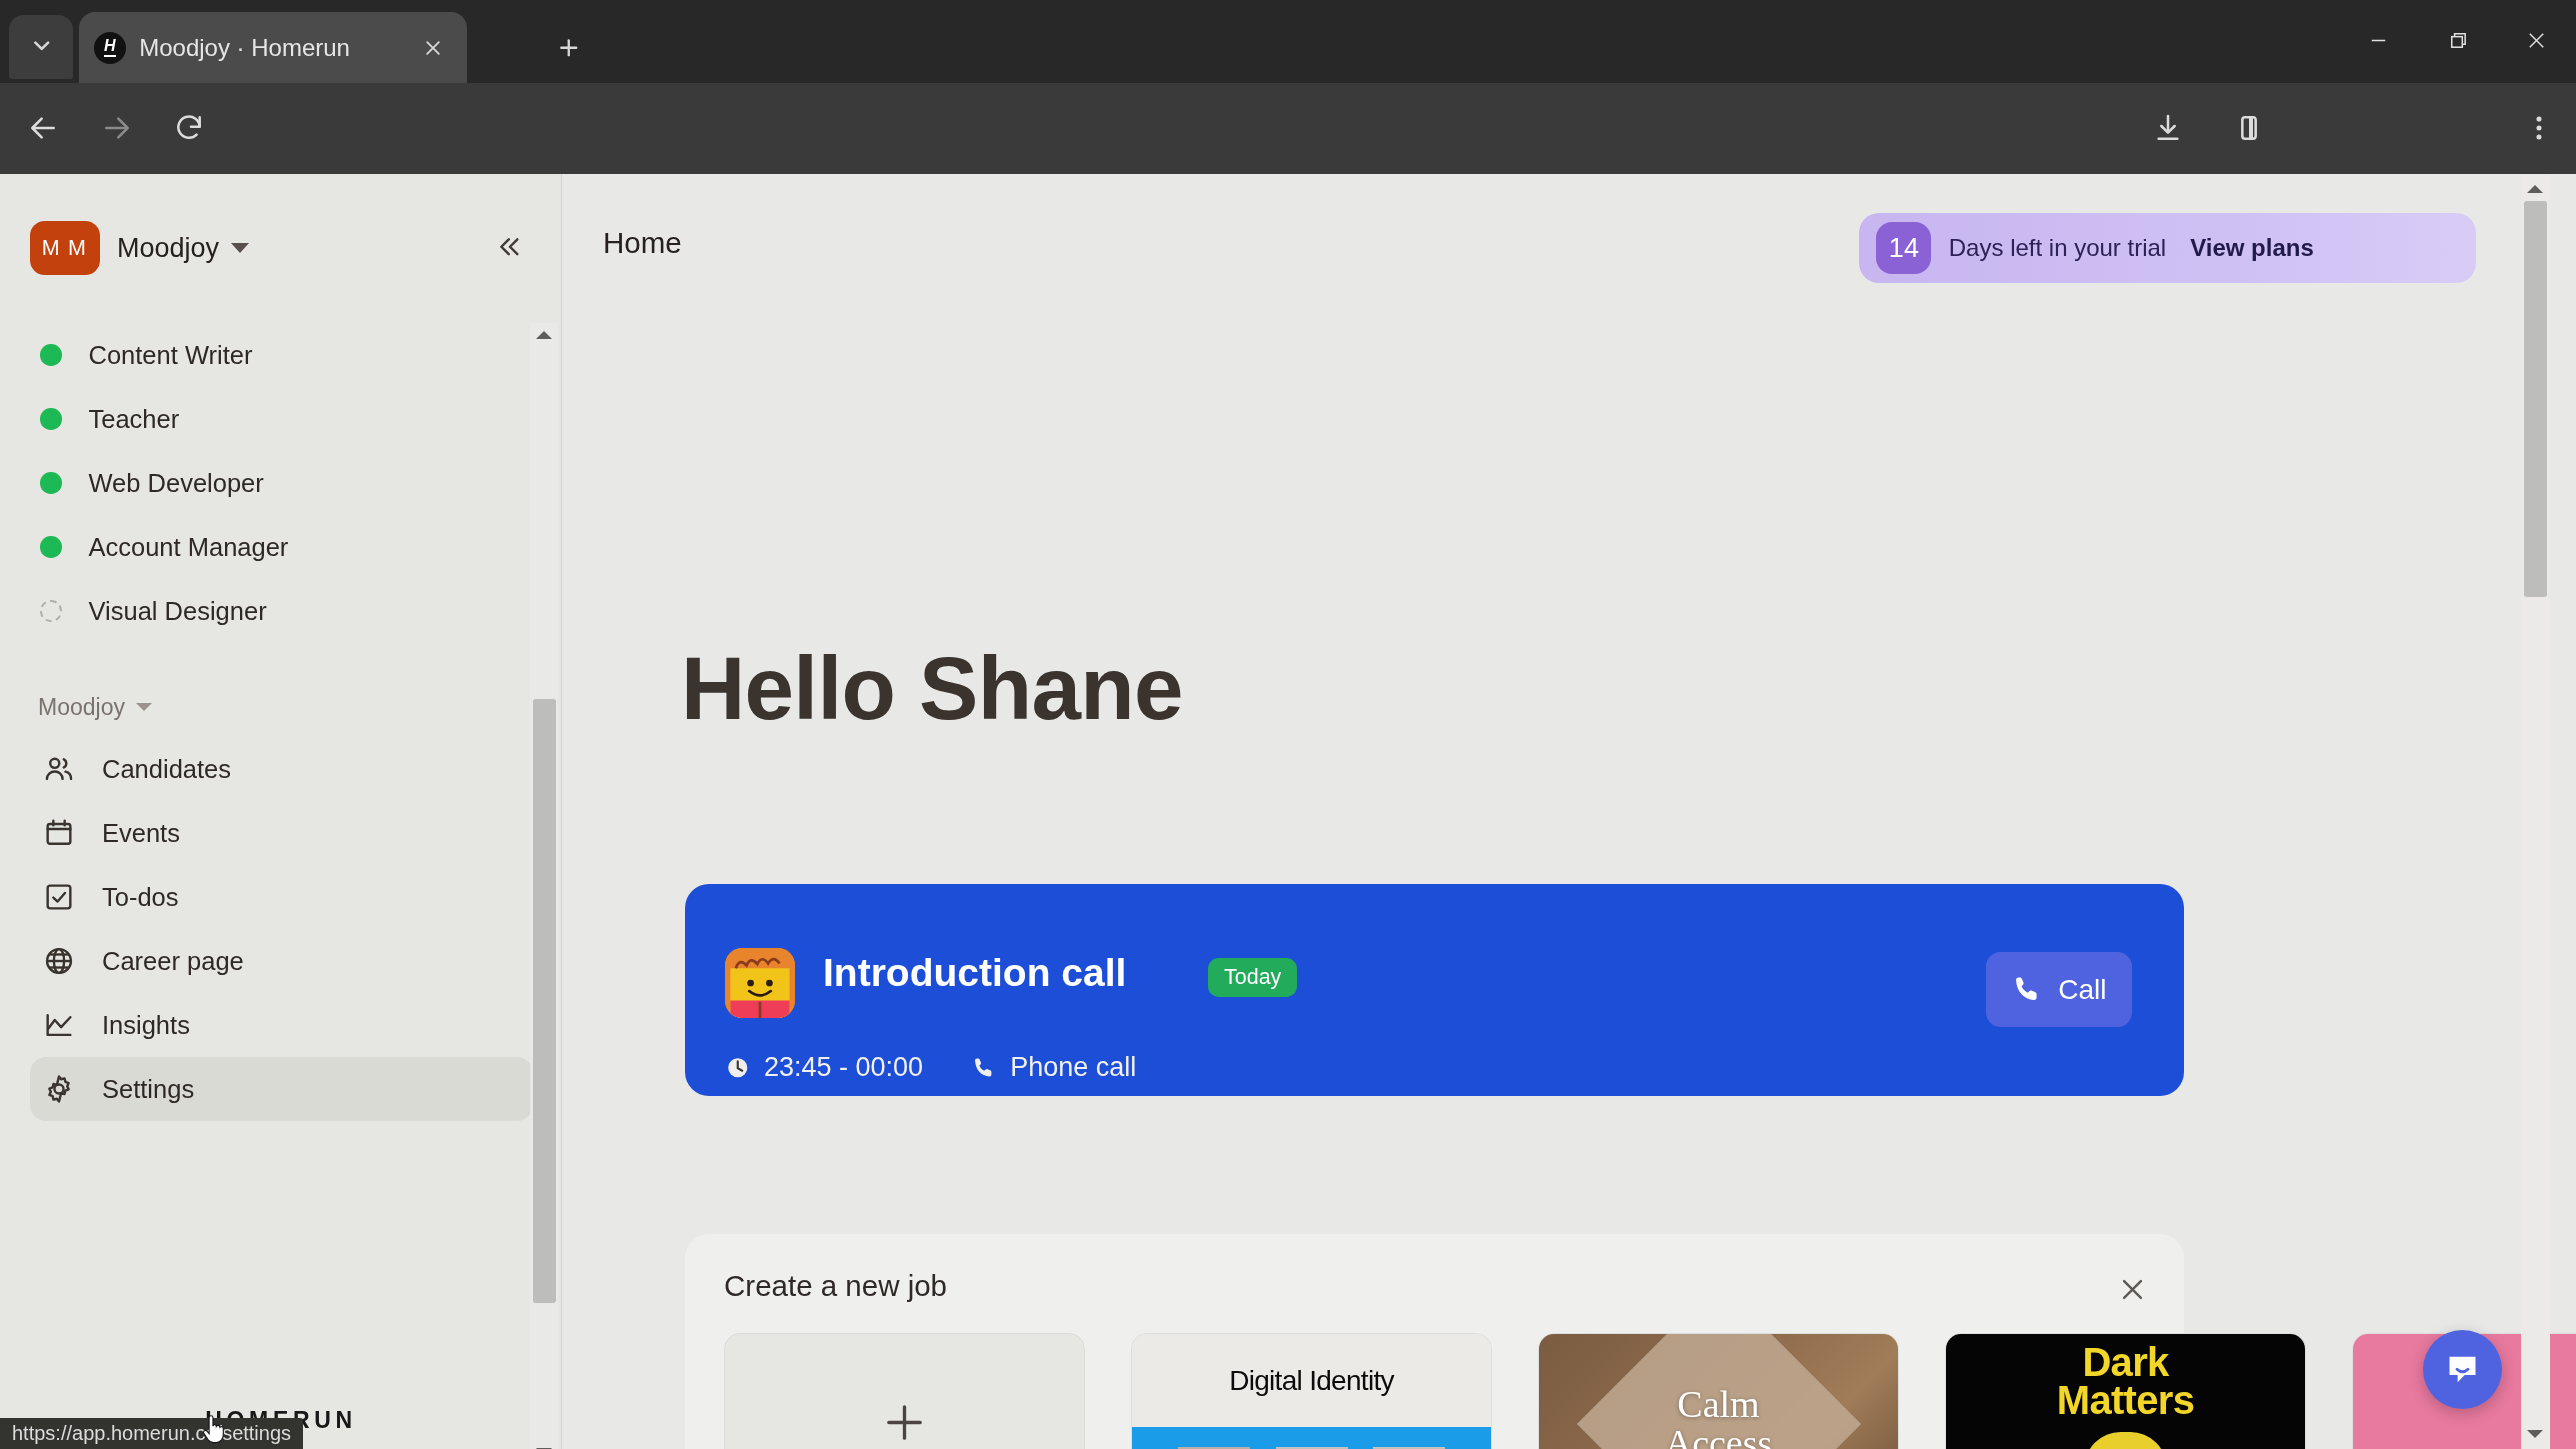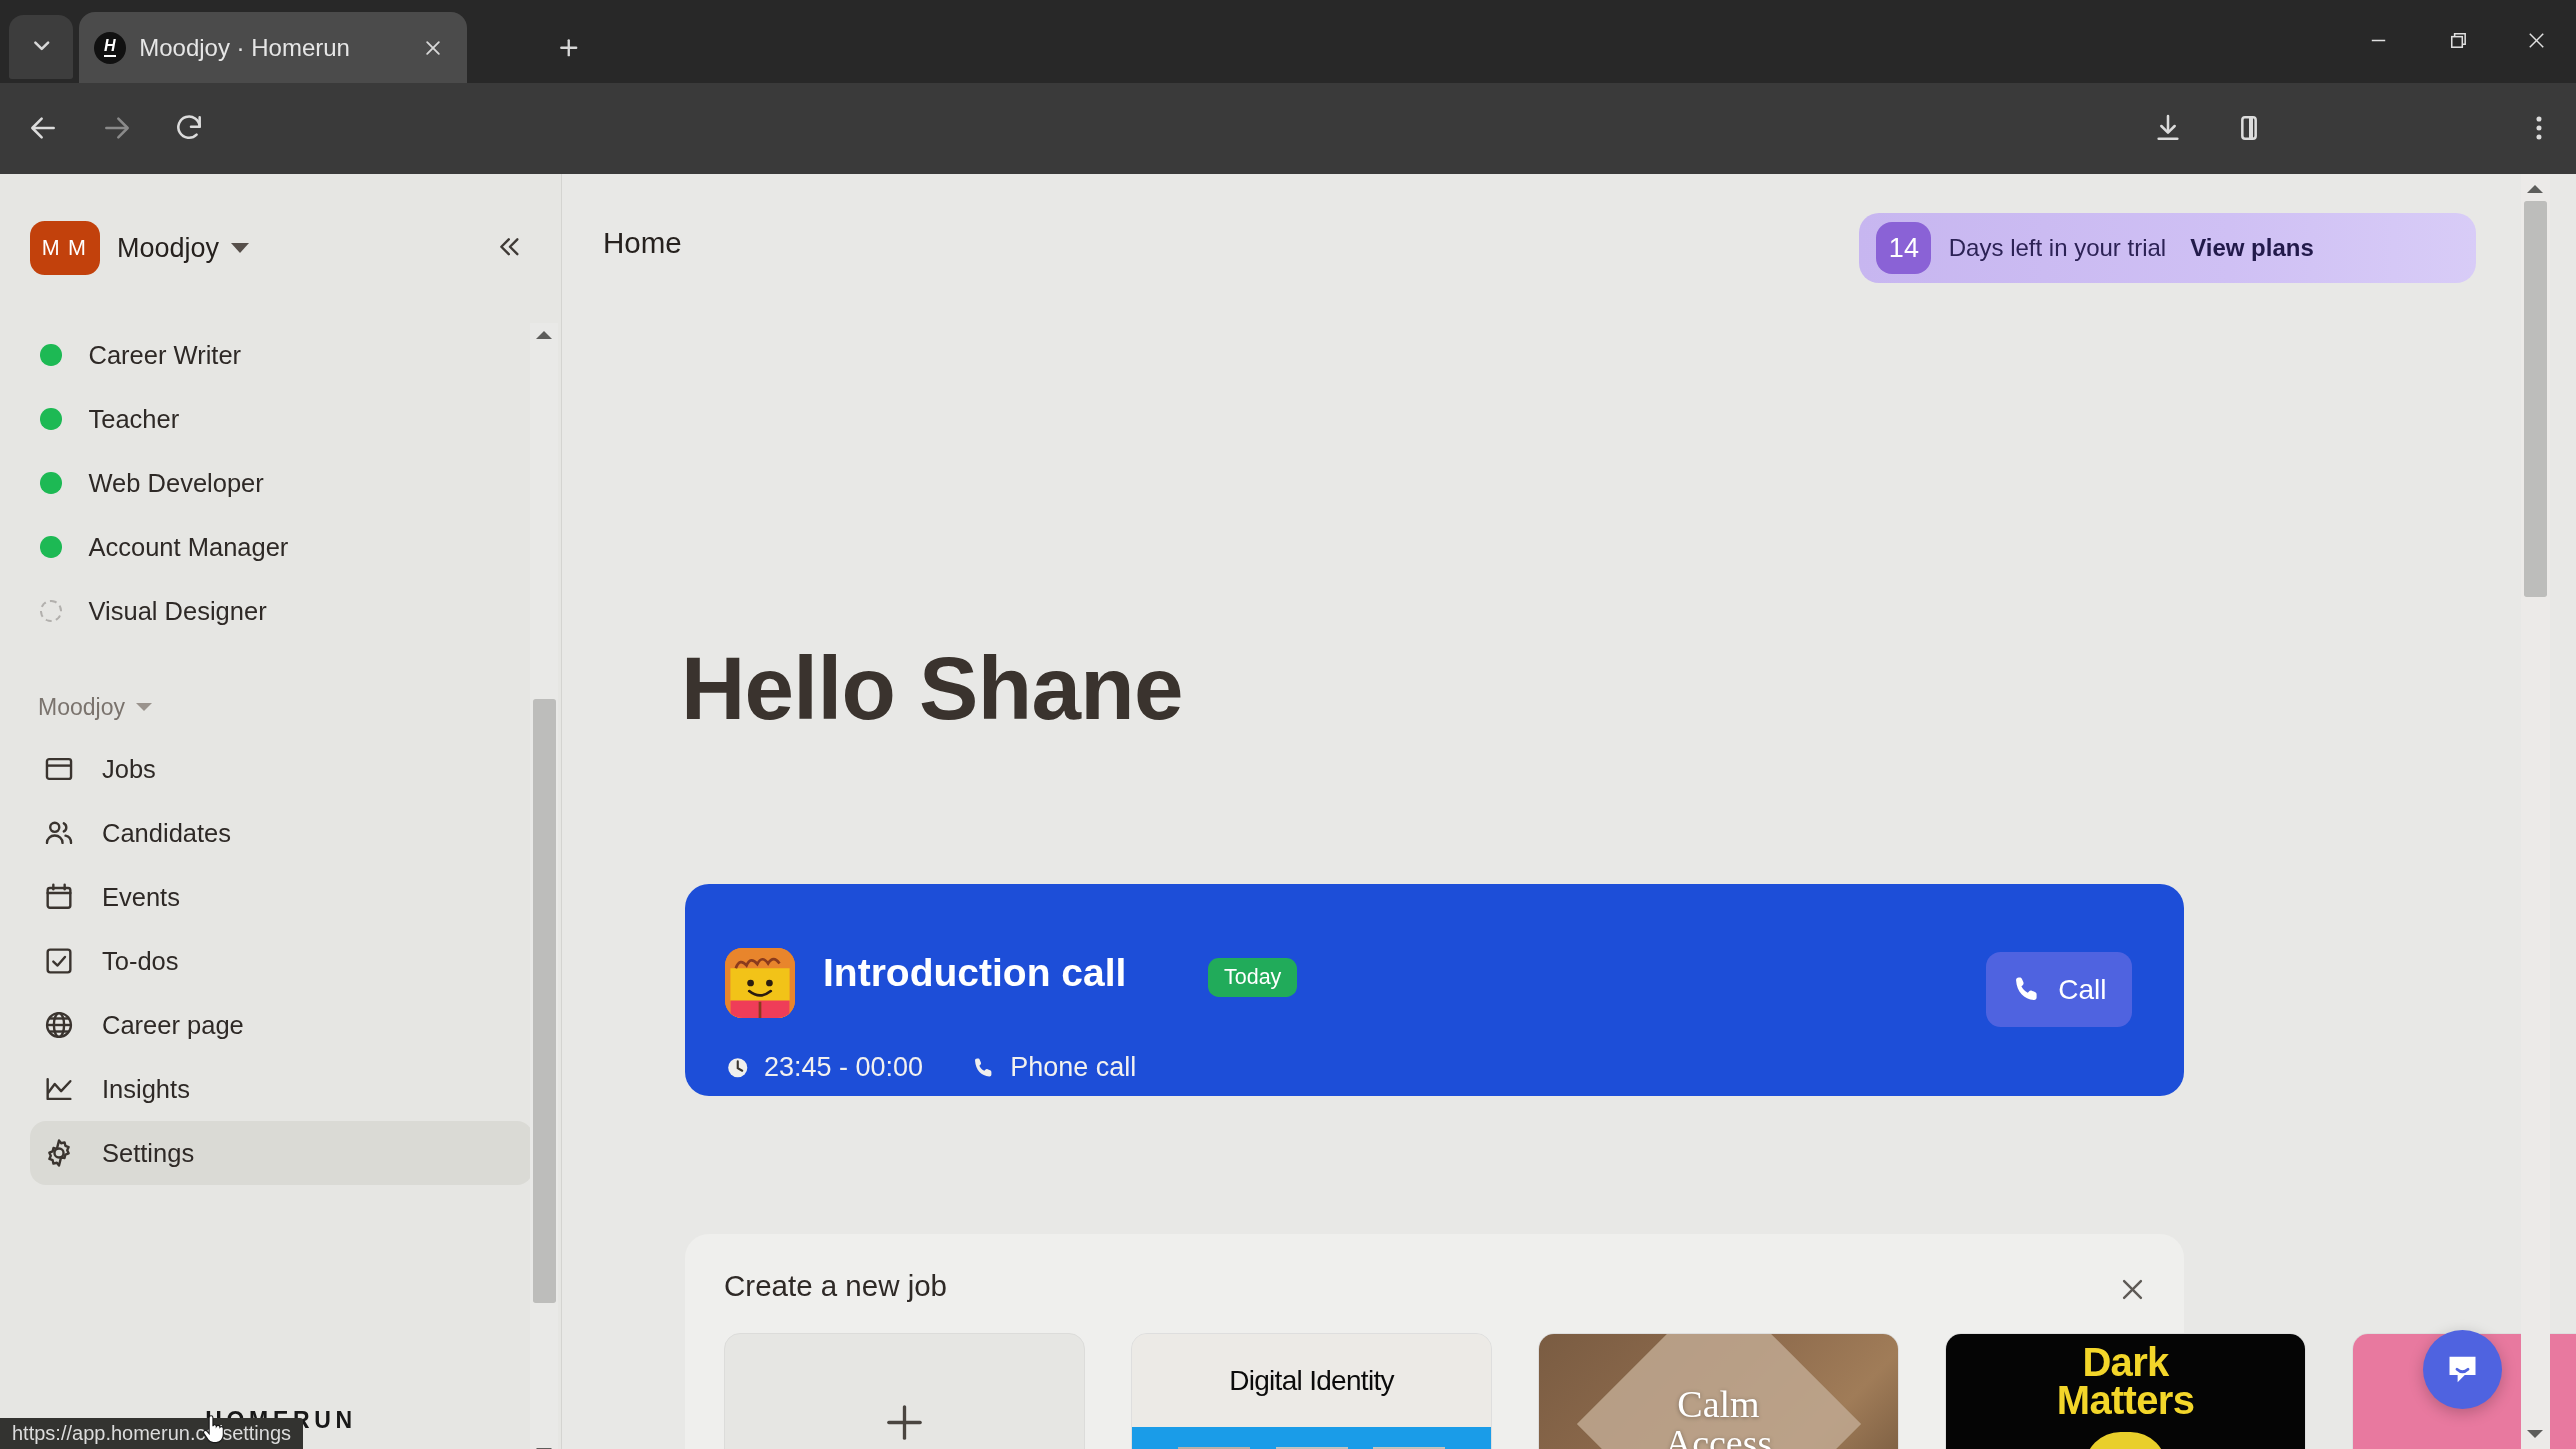--- a/index.html
+++ b/index.html
@@ -382,21 +382,21 @@
               <polyline points="19 6 13 12 19 18"></polyline>
             </svg>
         </span>
       </div>
     </div>
 
     <div id="sidebar-scrollzone">
 
       <div class="job-item">
         <span class="job-dot"></span>
-        <span class="job-label">Career Writer</span>
+        <span class="job-label">Content Writer</span>
       </div>
       <div class="job-item">
         <span class="job-dot"></span>
         <span class="job-label">Teacher</span>
       </div>
       <div class="job-item">
         <span class="job-dot"></span>
         <span class="job-label">Web Developer</span>
       </div>
       <div class="job-item">
@@ -406,29 +406,20 @@
       <div class="job-item">
         <span class="job-dot draft"></span>
         <span class="job-label">Visual Designer</span>
       </div>
 
       <div id="section-label">
         <span class="txt">Moodjoy</span>
         <span class="caret"></span>
       </div>
 
-      <div class="nav-item">
-        <span class="nav-ico">
-          <svg viewBox="0 0 24 24" fill="none" stroke="#3a342f" stroke-width="1.7">
-              <rect x="3.5" y="5" width="17" height="14" rx="1.6"></rect>
-              <line x1="3.5" y1="9.6" x2="20.5" y2="9.6"></line>
-            </svg>
-        </span>
-        <span class="nav-label">Jobs</span>
-      </div>
 
       <div class="nav-item">
         <span class="nav-ico">
           <svg viewBox="0 0 24 24" fill="none" stroke="#3a342f" stroke-width="1.7" stroke-linecap="round">
               <circle cx="9" cy="8" r="3.2"></circle>
               <path d="M3.5 19c0-3.1 2.5-5.2 5.5-5.2s5.5 2.1 5.5 5.2"></path>
               <path d="M15.4 5.2a3.2 3.2 0 0 1 0 5.7"></path>
               <path d="M16.6 13.9c2.3.5 3.9 2.4 3.9 5.1"></path>
             </svg>
         </span>

